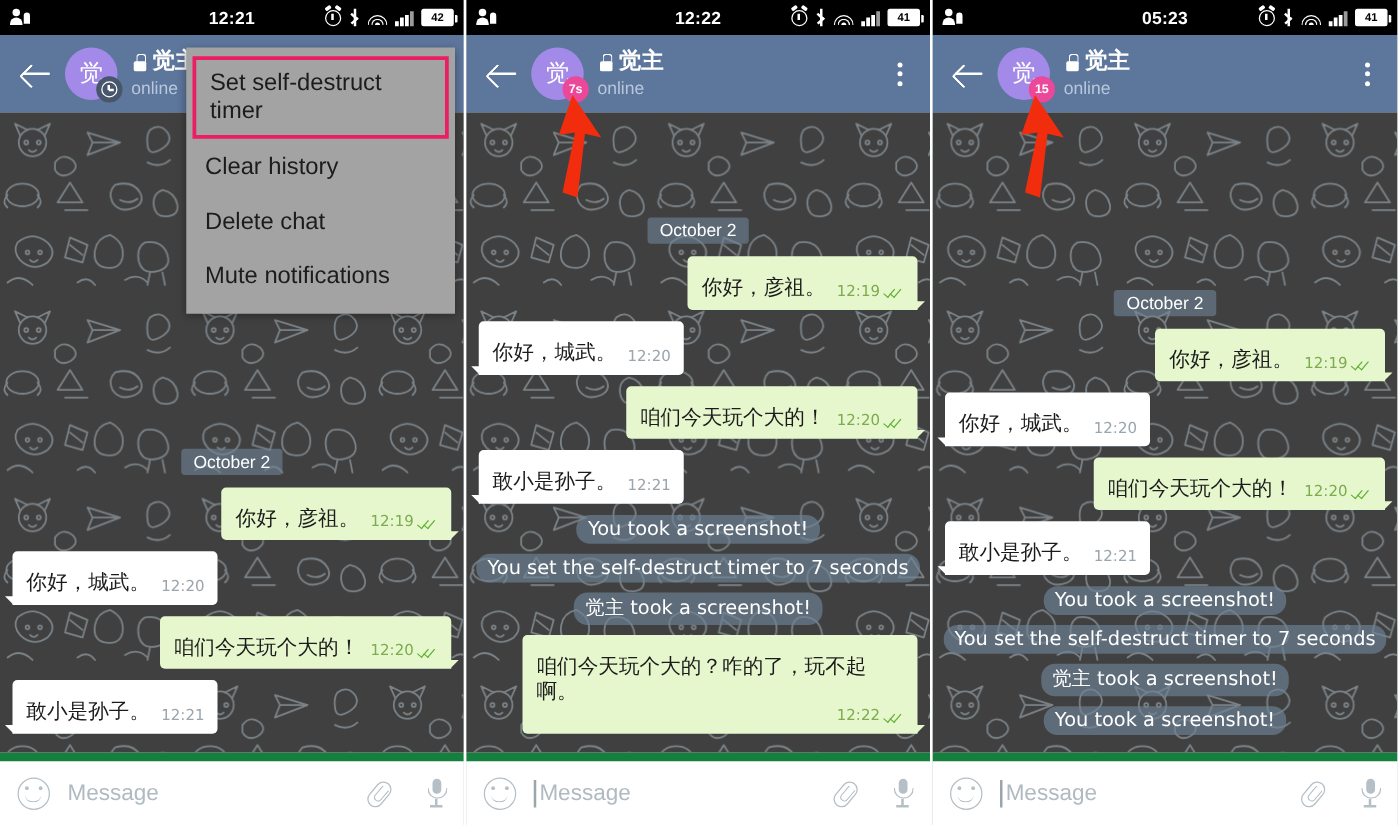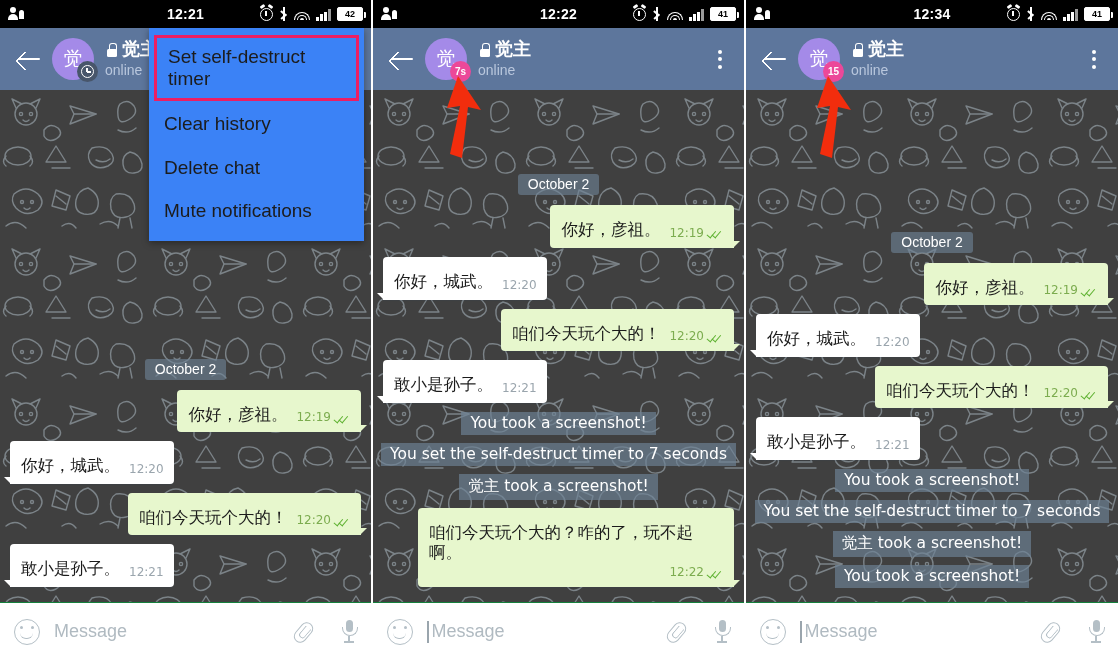--- a/index.html
+++ b/index.html
@@ -209,27 +209,27 @@
     border-right: 1.7px solid #5eb130; border-bottom: 1.7px solid #5eb130;
     transform: rotate(40deg);
   }
   .ticks u { left: 5px; }
   .bubble.wrapped { flex-direction: column; align-items: flex-end; gap: 1px; }
   .bubble.wrapped .btext { white-space: normal; }
 
   .service { display: flex; justify-content: center; margin-bottom: 8px; }
   .service span {
     background: rgba(110,131,150,.66); color: #ffffff;
-    font-size: 15.5px; padding: 2px 9px 3px; border-radius: 0;
+    font-size: 15.5px; padding: 2px 9px 3px; border-radius: 11px;
     white-space: nowrap; font-family: "DejaVu Sans", sans-serif;
   }
 
   
   .composer {
-    height: 58px; background: #ffffff; border-top: 1px solid #15803d;
+    height: 58px; background: #ffffff; border-top: 7px solid #15803d;
     display: flex; align-items: center; padding: 0 14px; gap: 0;
   }
   .smiley {
     width: 26px; height: 26px; border: 1.8px solid #b4bfc6; border-radius: 50%;
     position: relative; flex: 0 0 auto;
   }
   .smiley::before, .smiley::after {
     content: ""; position: absolute; top: 6.5px; width: 3.2px; height: 3.2px;
     border-radius: 50%; background: #b4bfc6;
   }
@@ -262,22 +262,22 @@
   }
   .mic::after {
     content: ""; position: absolute; left: 1px; top: 8px; width: 14px; height: 8px;
     border: 1.9px solid #b4bfc6; border-top: none; border-radius: 0 0 8px 8px;
   }
   .mic i { position: absolute; left: 7px; top: 17px; width: 2px; height: 6px; background: #b4bfc6; }
   .mic u { position: absolute; left: 3px; top: 22.5px; width: 10px; height: 2px; background: #b4bfc6; }
 
   
   .menu {
-    position: absolute; left: 149px; top: 28px; width: 215px;
-    background: #3b82f6; z-index: 40;
+    position: absolute; left: 149px; top: 38px; width: 215px;
+    background: #a3a3a3; z-index: 40;
     box-shadow: 0 2px 7px rgba(0,0,0,.38);
     padding: 6px 0 8px;
   }
   .menu-item {
     font-size: 19px; color: #1c1c1c; padding: 11px 15px; line-height: 1.15;
     font-family: "Liberation Sans", sans-serif;
   }
   .menu-item.highlight {
     border: 3px solid #ec1e63; margin: 1px 5px; padding: 8px 11px;
   }
@@ -551,21 +551,21 @@
           <path d="M30 2 L53 36 L40 33 L34 84 L22 80 L32 32 L19 34 Z" fill="#f22d0d"></path>
         </svg></div>
     </div>
     <div class="panel">
       <div class="statusbar">
         <div class="sb-left">
           <span class="sb-contact">
             <i></i>
           </span>
         </div>
-        <div class="sb-time">12:34</div>
+        <div class="sb-time">05:23</div>
         <div class="sb-right">
           <div class="ic-alarm">
             <i></i>
           </div>
           <div class="ic-bt">
             <i></i>
             <u></u>
           </div>
           <div class="ic-wifi">
             <span class="w1"></span>

